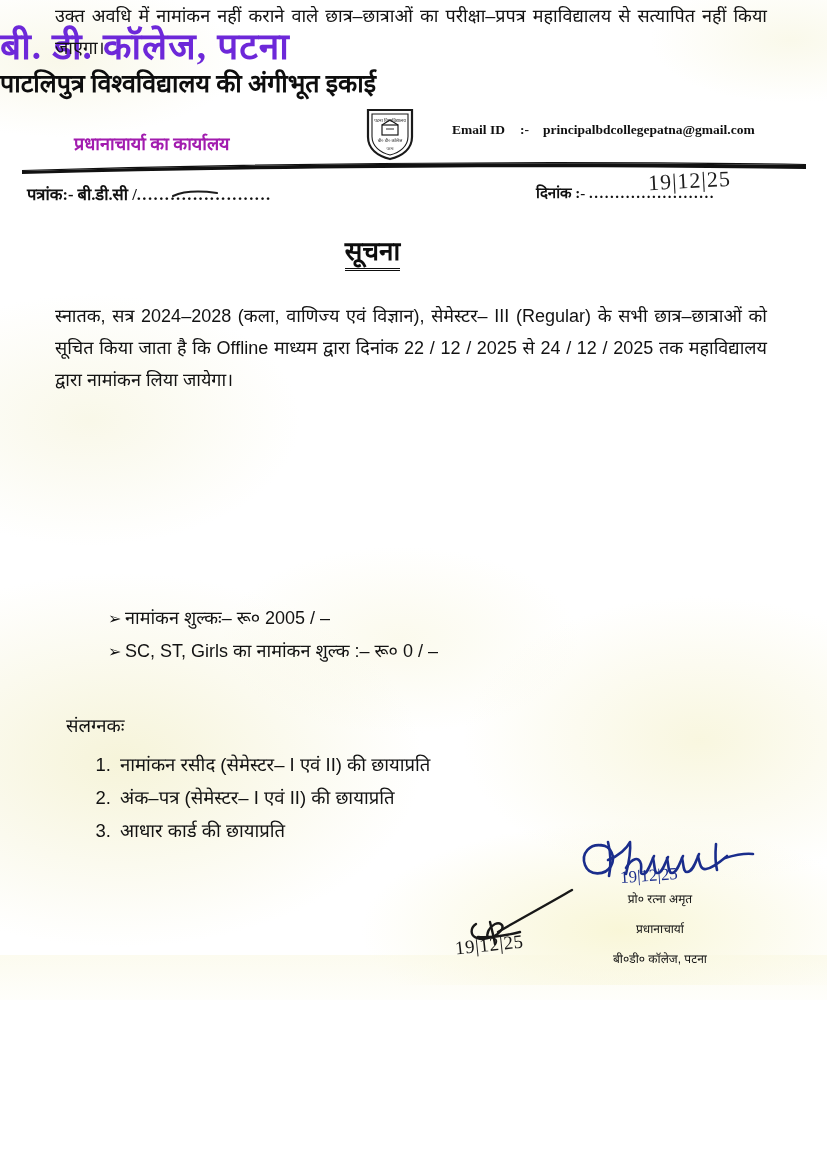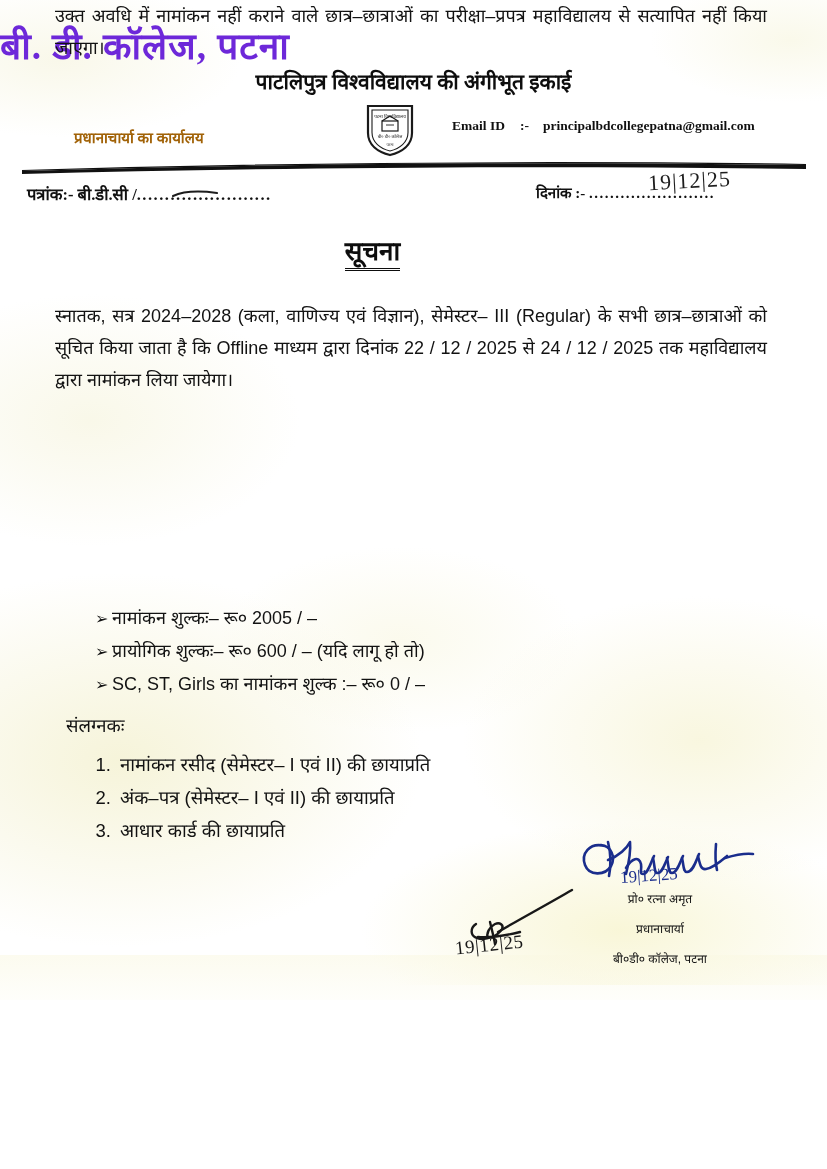--- a/index.html
+++ b/index.html
@@ -58,40 +58,40 @@
     text-align: left;
     font-family: "Liberation Serif", "DejaVu Serif", serif;
     font-weight: bold;
     font-size: 37px;
     line-height: 1.12;
     letter-spacing: 1px;
     padding-top: 26px;
     color: #6d28d9;
   }
   .college-sub {
-    text-align: center;
-    font-family: "Liberation Serif", "DejaVu Serif", serif;
-    font-weight: bold;
-    font-size: 21px;
+    text-align: left;
+    font-family: "Liberation Serif", "DejaVu Serif", serif;
+    font-weight: bold;
+    font-size: 25px;
     line-height: 1.15;
     margin-top: 3px;
     color: #0d0d0d;
   }
   .header-mid {
     position: relative;
     height: 62px;
     margin-top: 6px;
   }
   .office-label {
     position: absolute;
     left: 74px; top: 26px;
     font-family: "Liberation Serif", "DejaVu Serif", serif;
     font-weight: bold;
-    font-size: 15px;
-    color: #a16207;
+    font-size: 18px;
+    color: #a21caf;
   }
   .crest {
     position: absolute;
     left: 364px; top: 2px;
     width: 52px; height: 54px;
   }
   .contact-block {
     position: absolute;
     left: 452px; top: 15px;
     font-family: "Liberation Serif", "DejaVu Serif", serif;
@@ -174,21 +174,21 @@
     color: #121212;
   }
   #para-intro { top: 300px; }
   #para-note  { top: 435px; }
 
   .just { text-align: justify; text-align-last: left; }
 
   
   .fee-list {
     position: absolute;
-    left: 95px; top: 602px;
+    left: 108px; top: 602px;
     list-style: none;
     margin: 0;
     padding: 0;
     font-family: "Liberation Sans", "DejaVu Sans", sans-serif;
     font-size: 18px;
     line-height: 33px;
     color: #121212;
   }
   .fee-list li { white-space: nowrap; }
   .arrow-icon {
@@ -322,23 +322,20 @@
   <div class="notice-title">
     <span>सूचना</span>
   </div>
 
   <div class="body-block just" id="para-intro">स्नातक, सत्र 2024–2028 (कला, वाणिज्य एवं विज्ञान), सेमेस्टर– III (Regular) के सभी छात्र–छात्राओं को सूचित किया जाता है कि Offline माध्यम द्वारा दिनांक 22 / 12 / 2025 से 24 / 12 / 2025 तक महाविद्यालय द्वारा नामांकन लिया जायेगा।</div>
   <div class="body-block just" id="para-warning">उक्त अवधि में नामांकन नहीं कराने वाले छात्र–छात्राओं का परीक्षा–प्रपत्र महाविद्यालय से सत्यापित नहीं किया जाएगा।</div>
 
   <ul class="fee-list">
     <li>
       <span class="arrow-icon">➢</span><span>नामांकन शुल्कः–   रू० 2005 / –</span>
-    </li>
-    <li>
-      <span class="arrow-icon">➢</span><span>प्रायोगिक शुल्कः– रू० 600 / – (यदि लागू हो तो)</span>
     </li>
     <li>
       <span class="arrow-icon">➢</span><span>SC, ST, Girls का नामांकन शुल्क :– रू० 0 / –</span>
     </li>
   </ul>
 
   <div class="attach-head">संलग्नकः</div>
   <ol class="attach-list">
     <li>नामांकन रसीद (सेमेस्टर– I एवं II) की छायाप्रति</li>
     <li>अंक–पत्र (सेमेस्टर– I एवं II) की छायाप्रति</li>

